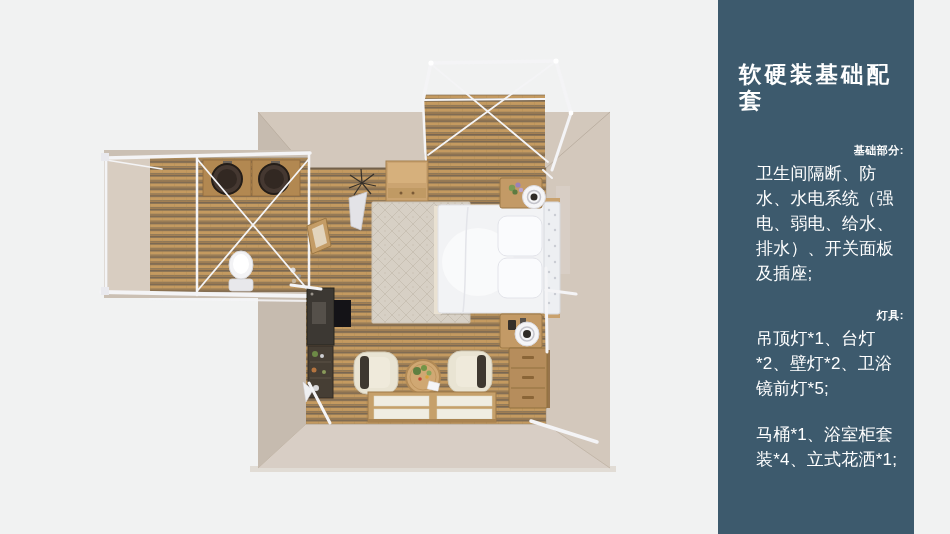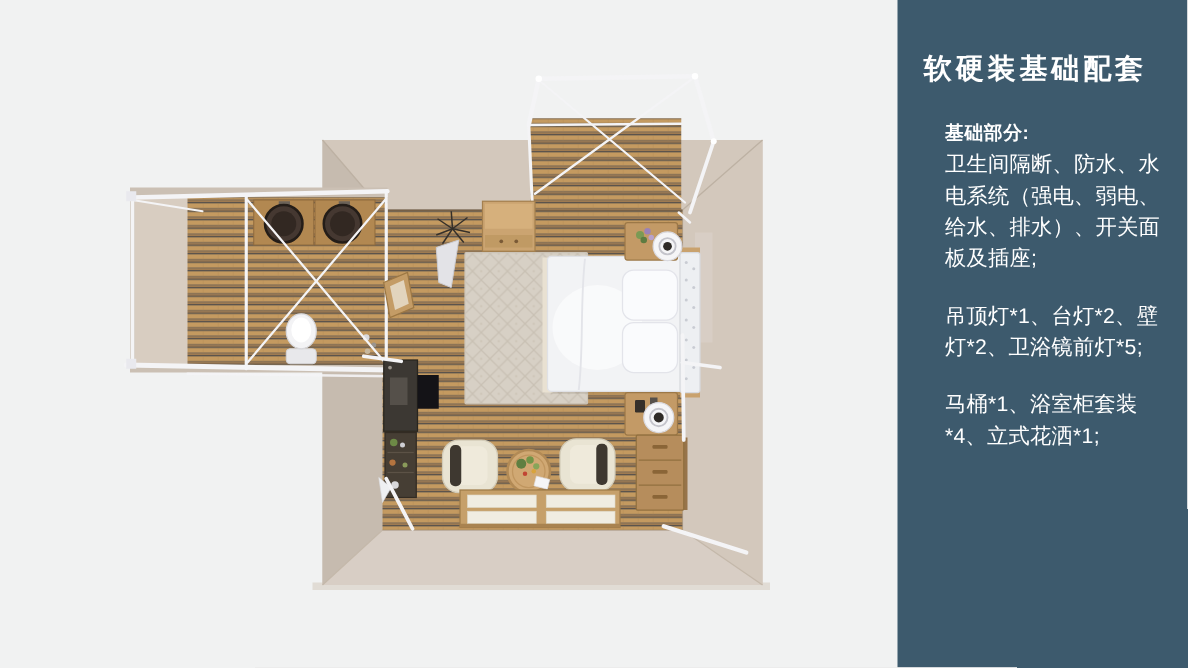--- a/index.html
+++ b/index.html
@@ -1,27 +1,27 @@
 <!DOCTYPE html>
 <html style="--background: #f1f2f2; --panel: #3d5a6d; --panel_text: #ffffff; --wall: #cbc0b4; --wall_top: #d3c8bc; --wall_side: #c6bbaf; --wall_front: #d8cec5; --wing_inner: #d8cdc1; --wood: #c49a60; --wood_stripe: #55504c; --frame_white: #f4f4f6; --bed_white: #f2f3f5; --rug: #d7d0c5; --furniture_wood: #c39a66; --dark_furniture: #3c3833; --chair_cream: #e9e4d3;"><head>
 <meta charset="utf-8">
 <style>
   html,body{margin:0;padding:0;background:#e8e8e8;}
   .stage{position:relative;width:950px;height:534px;overflow:hidden;
          font-family:"Liberation Sans","DejaVu Sans",sans-serif;
          background:var(--background,#f1f2f2);}
   .render{position:absolute;left:0;top:0;}
   
-  .panel{position:absolute;left:718px;top:0;width:232px;height:534px;
+  .panel{position:absolute;left:718px;top:0;width:196px;height:534px;
          background:var(--panel,#3d5a6d);color:var(--panel_text,#fff);
-         box-sizing:border-box;padding:42px 10px 0 21px;}
+         box-sizing:border-box;padding:62px 10px 0 21px;}
   .panel h1{font-size:22.5px;line-height:1.15;margin:0 0 29px 0;
             font-weight:bold;letter-spacing:3px;}
   .panel .sec{margin:0 0 21px 17px;}
-  .panel h2{font-size:15px;margin:0 0 4px 0;font-weight:bold;letter-spacing:.5px;}
+  .panel h2{font-size:11px;margin:0 0 4px 0;font-weight:bold;letter-spacing:.5px;text-align:right;}
   .panel p{font-size:17px;line-height:1.47;margin:0;letter-spacing:.2px;}
   
   .c-wood{fill:var(--wood,#c49a60);}
   .c-stripe{fill:var(--wood_stripe,#55504c);}
   .c-rug{fill:var(--rug,#d7d0c5);}
   .f-wall{fill:var(--wall,#cbc0b4);}
   .f-wall-top{fill:var(--wall_top,#d3c8bc);}
   .f-wall-side{fill:var(--wall_side,#c6bbaf);}
   .f-wall-front{fill:var(--wall_front,#d8cec5);}
   .f-wing{fill:var(--wing_inner,#d8cdc1);}
@@ -292,20 +292,21 @@
 
     <div class="sec">
       <h2>基础部分:</h2>
       <p>卫生间隔断、防水、水电系统（强电、弱电、给水、排水）、开关面板及插座;</p>
     </div>
 
     <div class="sec">
     </div>
 
     <div class="sec">
+      <h2>灯具:</h2>
       <p>吊顶灯*1、台灯*2、壁灯*2、卫浴镜前灯*5;</p>
     </div>
 
     <div class="sec">
       <p>马桶*1、浴室柜套装*4、立式花洒*1;</p>
     </div>
 
   </aside>
 </div>
 

